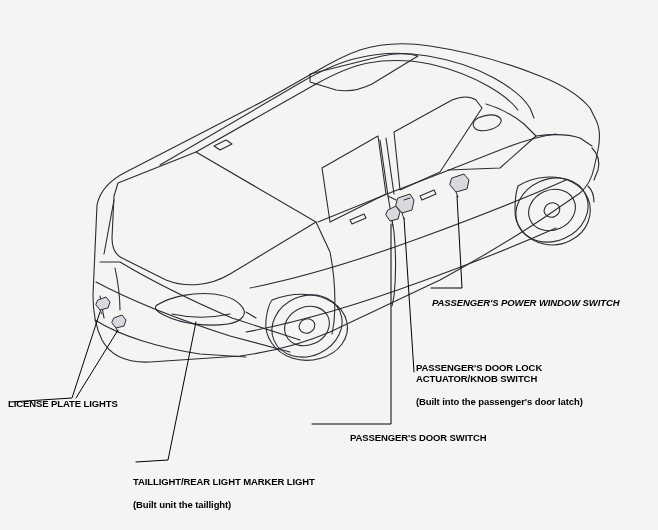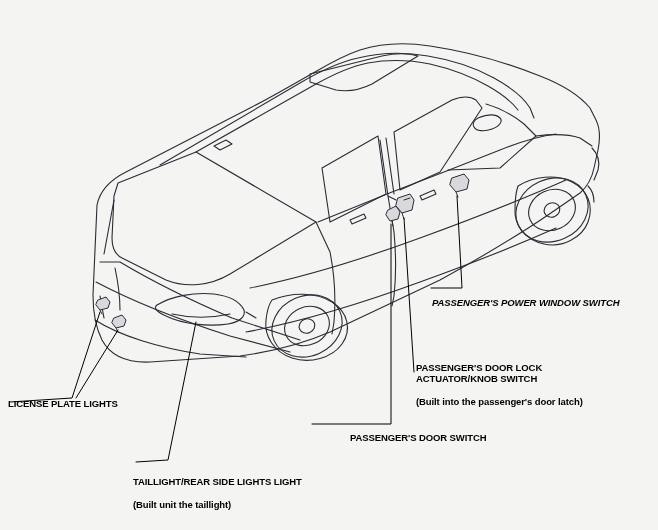--- a/index.html
+++ b/index.html
@@ -305,21 +305,21 @@
       </g>
 
     </g>
   </svg>
 
   <div class="callout cl-license">
     <span class="main">LICENSE PLATE LIGHTS</span>
   </div>
 
   <div class="callout cl-taillight">
-    <span class="main">TAILLIGHT/REAR SIDE LIGHTS LIGHT</span>
+    <span class="main">TAILLIGHT/REAR LIGHT MARKER LIGHT</span>
     <span class="sub">(Built unit the taillight)</span>
   </div>
 
   <div class="callout cl-doorswitch">
     <span class="main">PASSENGER'S DOOR SWITCH</span>
   </div>
 
   <div class="callout cl-lockactuator">
     <span class="main">PASSENGER'S DOOR LOCK
 ACTUATOR/KNOB SWITCH</span>

